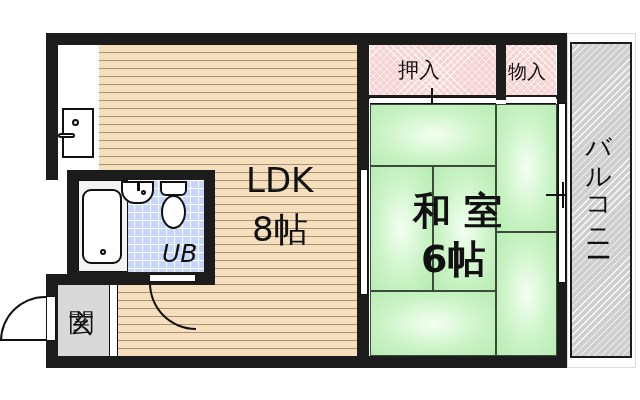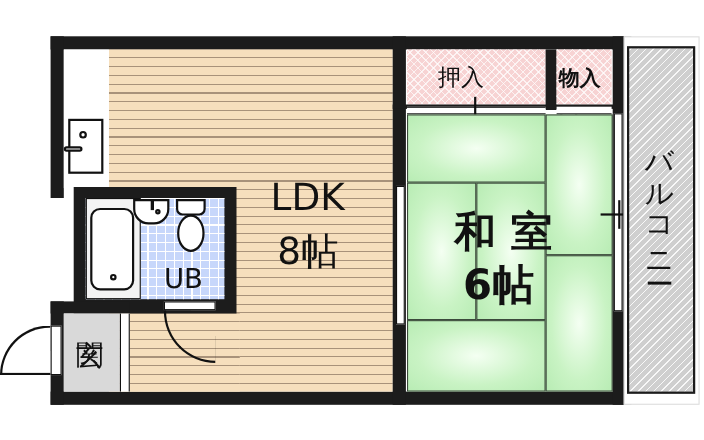--- a/index.html
+++ b/index.html
@@ -60,41 +60,41 @@
   <div class="abs" style="left:3px;top:8px;width:40px;height:75px;border:2px solid #111;border-radius:9px;background:#fff;">
     <div class="abs" style="left:16px;top:58px;width:6px;height:6px;border:2px solid #111;border-radius:50%;"></div>
   </div>
 </div>
 <div class="abs" style="left:121px;top:181px;width:33px;height:23px;border:2px solid #111;border-radius:0 0 14px 14px;background:#fff;">
   <div class="abs" style="left:14px;top:-2px;width:3px;height:10px;background:#111;"></div>
   <div class="abs" style="left:18px;top:7px;width:5px;height:5px;border:2px solid #111;border-radius:50%;"></div>
 </div>
 <div class="abs" style="left:160px;top:181px;width:27px;height:15px;border:2px solid #111;border-radius:0 0 6px 6px;background:#fff;"></div>
 <div class="abs" style="left:161px;top:195px;width:25px;height:34px;border:2px solid #111;border-radius:50%;background:#fff;"></div>
-<div class="abs label" style="left:149px;top:241px;font-size:25px;">UB</div>
+<div class="abs label" style="left:162px;top:241px;font-size:25px;font-style:italic;">UB</div>
 
 <div class="abs" style="left:149px;top:274px;width:47px;height:8px;background:#fff;border:1px solid #111;"></div>
 <div class="abs" style="left:149px;top:282px;width:47px;height:48px;border-right:2px solid #111;border-bottom:2px solid #111;border-radius:0 0 47px 0;transform:scaleX(-1);"></div>
 
 <div class="abs wall" style="left:46px;top:274px;width:12px;height:94px;"></div>
 <div class="abs wall" style="left:46px;top:274px;width:72px;height:11px;"></div>
 <div class="abs" style="left:58px;top:285px;width:51px;height:71px;background:#d9d9d9;"></div>
 <div class="abs" style="left:109px;top:285px;width:9px;height:71px;background:#fff;border-left:1px solid #111;border-right:1px solid #111;"></div>
 <div class="abs label vlabel" style="left:69px;top:289px;font-size:25px;">玄関</div>
 <div class="abs" style="left:46px;top:296px;width:10px;height:45px;background:#fff;border:1px solid #111;"></div>
 <div class="abs" style="left:0px;top:296px;width:46px;height:45px;border-top:2px solid #111;border-left:2px solid #111;border-bottom:2px solid #111;border-radius:46px 0 0 0;background:#fff;"></div>
 
 <div class="abs wall" style="left:357px;top:33px;width:12px;height:335px;"></div>
 <div class="abs" style="left:360px;top:169px;width:8px;height:126px;background:#fff;border:1px solid #111;"></div>
 
 <div class="abs closet" style="left:370px;top:45px;width:126px;height:50px;"></div>
 <div class="abs label" style="left:398px;top:60px;font-size:21px;">押入</div>
 <div class="abs wall" style="left:496px;top:45px;width:10px;height:55px;"></div>
 <div class="abs closet" style="left:506px;top:45px;width:50px;height:50px;"></div>
-<div class="abs label" style="left:508px;top:62px;font-size:19px;font-weight:bold;">物入</div>
+<div class="abs label" style="left:508px;top:62px;font-size:19px;">物入</div>
 <div class="abs wall" style="left:357px;top:95px;width:212px;height:4px;"></div>
 <div class="abs" style="left:370px;top:97px;width:126px;height:7px;background:#fff;border-top:1px solid #111;border-bottom:1px solid #111;"></div>
 <div class="abs" style="left:431px;top:88px;width:2px;height:25px;background:#111;"></div>
 <div class="abs" style="left:506px;top:97px;width:50px;height:7px;background:#fff;border-bottom:1px solid #111;"></div>
 <div class="abs" style="left:509px;top:104px;width:0;height:0;border-left:8px solid transparent;border-right:8px solid transparent;border-top:8px solid #111;"></div>
 <div class="abs" style="left:511px;top:104px;width:0;height:0;border-left:6px solid transparent;border-right:6px solid transparent;border-top:6px solid #fff;"></div>
 
 <div class="abs" style="left:370px;top:104px;width:187px;height:252px;background:#bfeeba;"></div>
 <div class="abs tatami" style="left:370px;top:104px;width:126px;height:62px;"></div>
 <div class="abs tatami" style="left:370px;top:166px;width:63px;height:125px;"></div>

